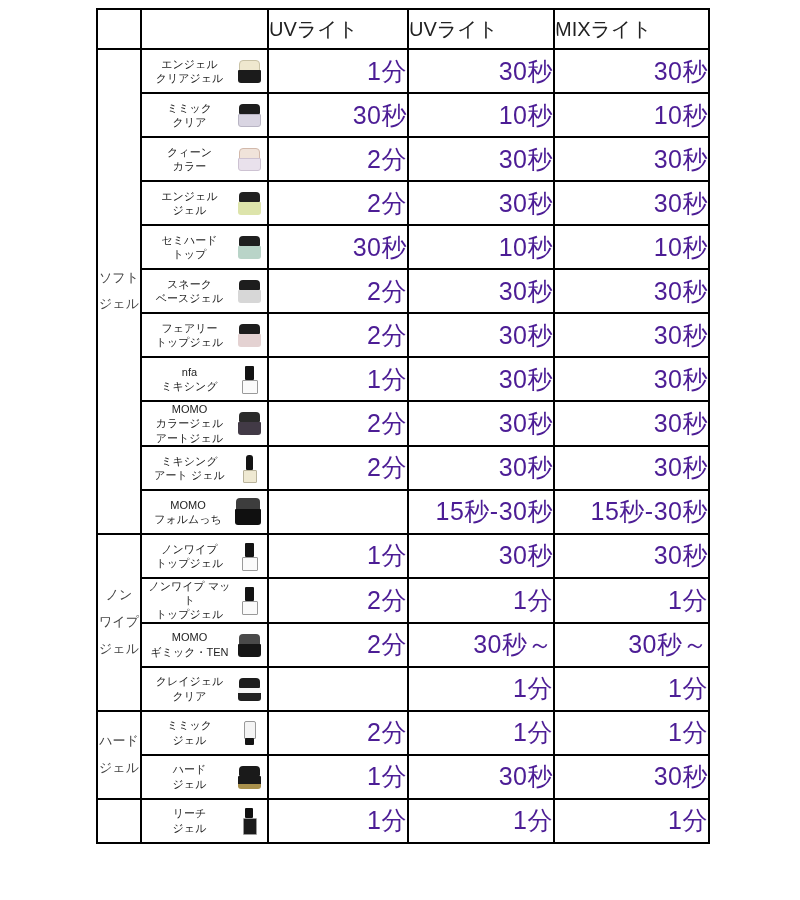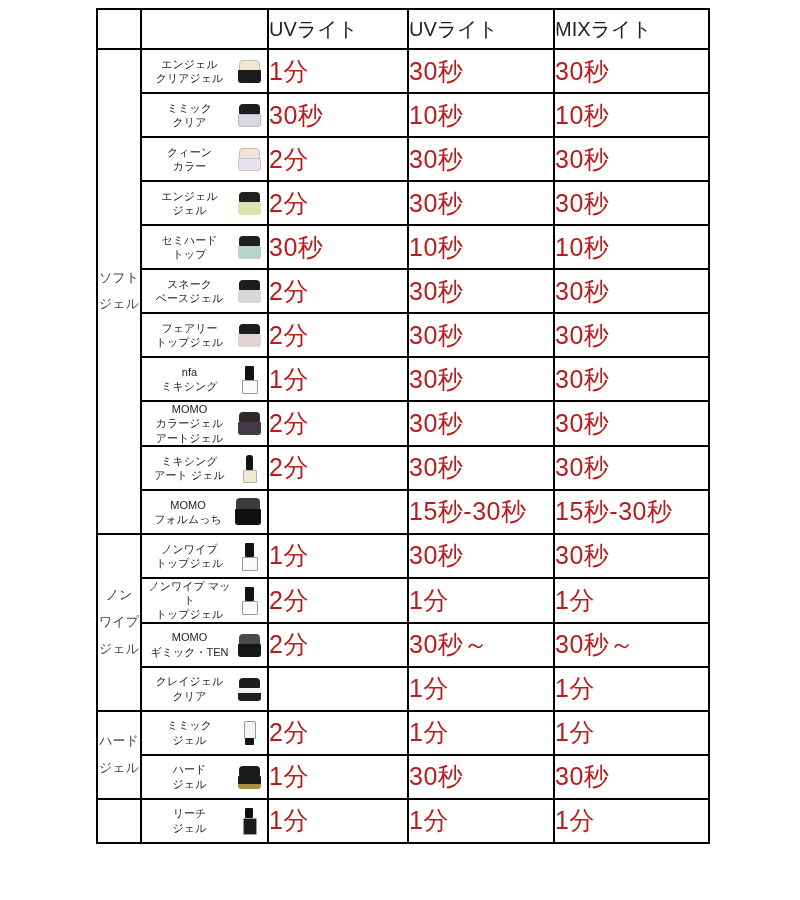--- a/index.html
+++ b/index.html
@@ -12,21 +12,21 @@
   col.c-led{width:146px;}col.c-mix{width:155px;}
   tr.hdr{height:40px;}
   tr.prow{height:44px;}
   th.hcell{font-size:20px;font-weight:400;color:#222;text-align:left;vertical-align:middle;border-radius:20px;}
   td.catcell{font-size:13px;color:#444;text-align:center;vertical-align:middle;
     white-space:pre-line;line-height:2.05;}
   td.pcell{vertical-align:middle;}
   .pwrap{display:flex;align-items:center;justify-content:center;gap:3px;padding:0 4px;}
   .pname{flex:1;font-size:11px;line-height:1.3;color:#222;text-align:center;
     white-space:pre-line;}
-  td.tcell{font-size:25px;color:#b91c1c;text-align:left;vertical-align:middle;
+  td.tcell{font-size:25px;color:#4c1d95;text-align:right;vertical-align:middle;
     letter-spacing:0.5px;}
   
   .th{position:relative;display:inline-block;width:27px;height:26px;flex:0 0 auto;}
   .th i{position:absolute;display:block;}
   
   .jar .lid{top:2px;left:3px;right:3px;height:10px;border-radius:4px 4px 1px 1px;}
   .jar .bod{top:12px;left:2px;right:2px;bottom:1px;border-radius:1px 1px 3px 3px;}
   
   .bottle .cap{top:0;left:9px;width:9px;height:14px;background:#131313;border-radius:1px;}
   .bottle .bod{top:14px;left:6px;width:14px;height:12px;background:#fbfbfb;border:1px solid #9a9a9a;border-radius:1px;}

